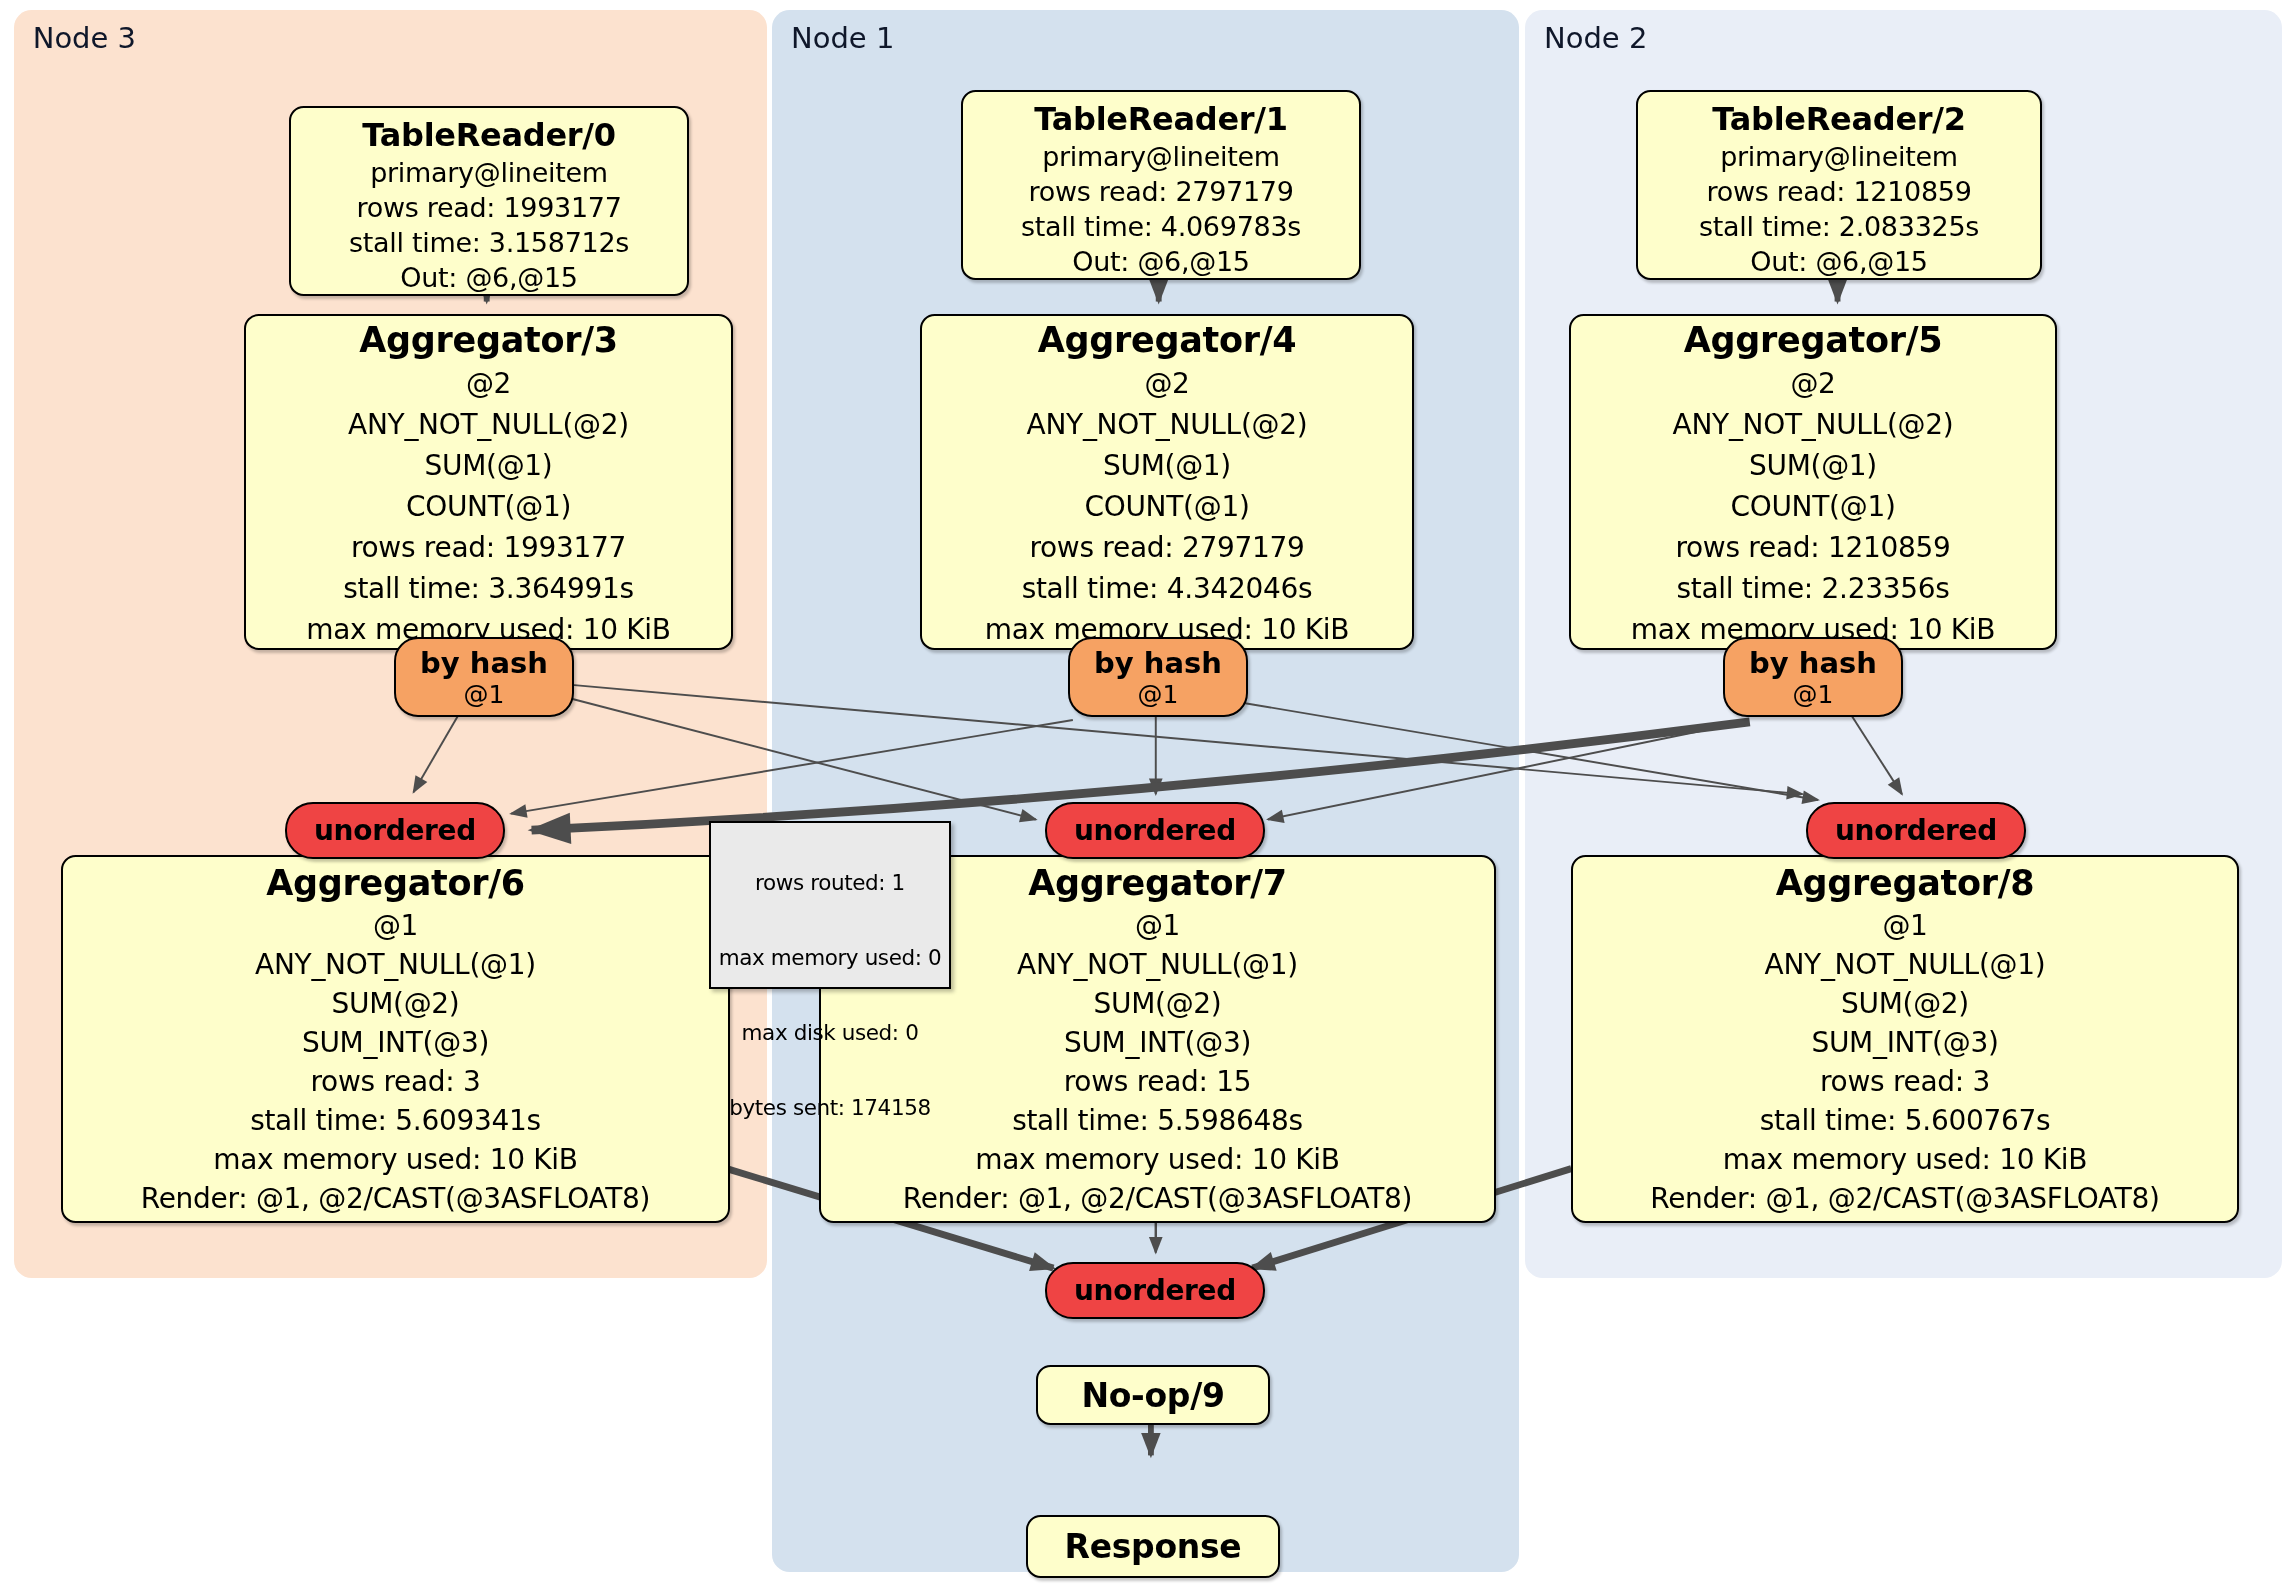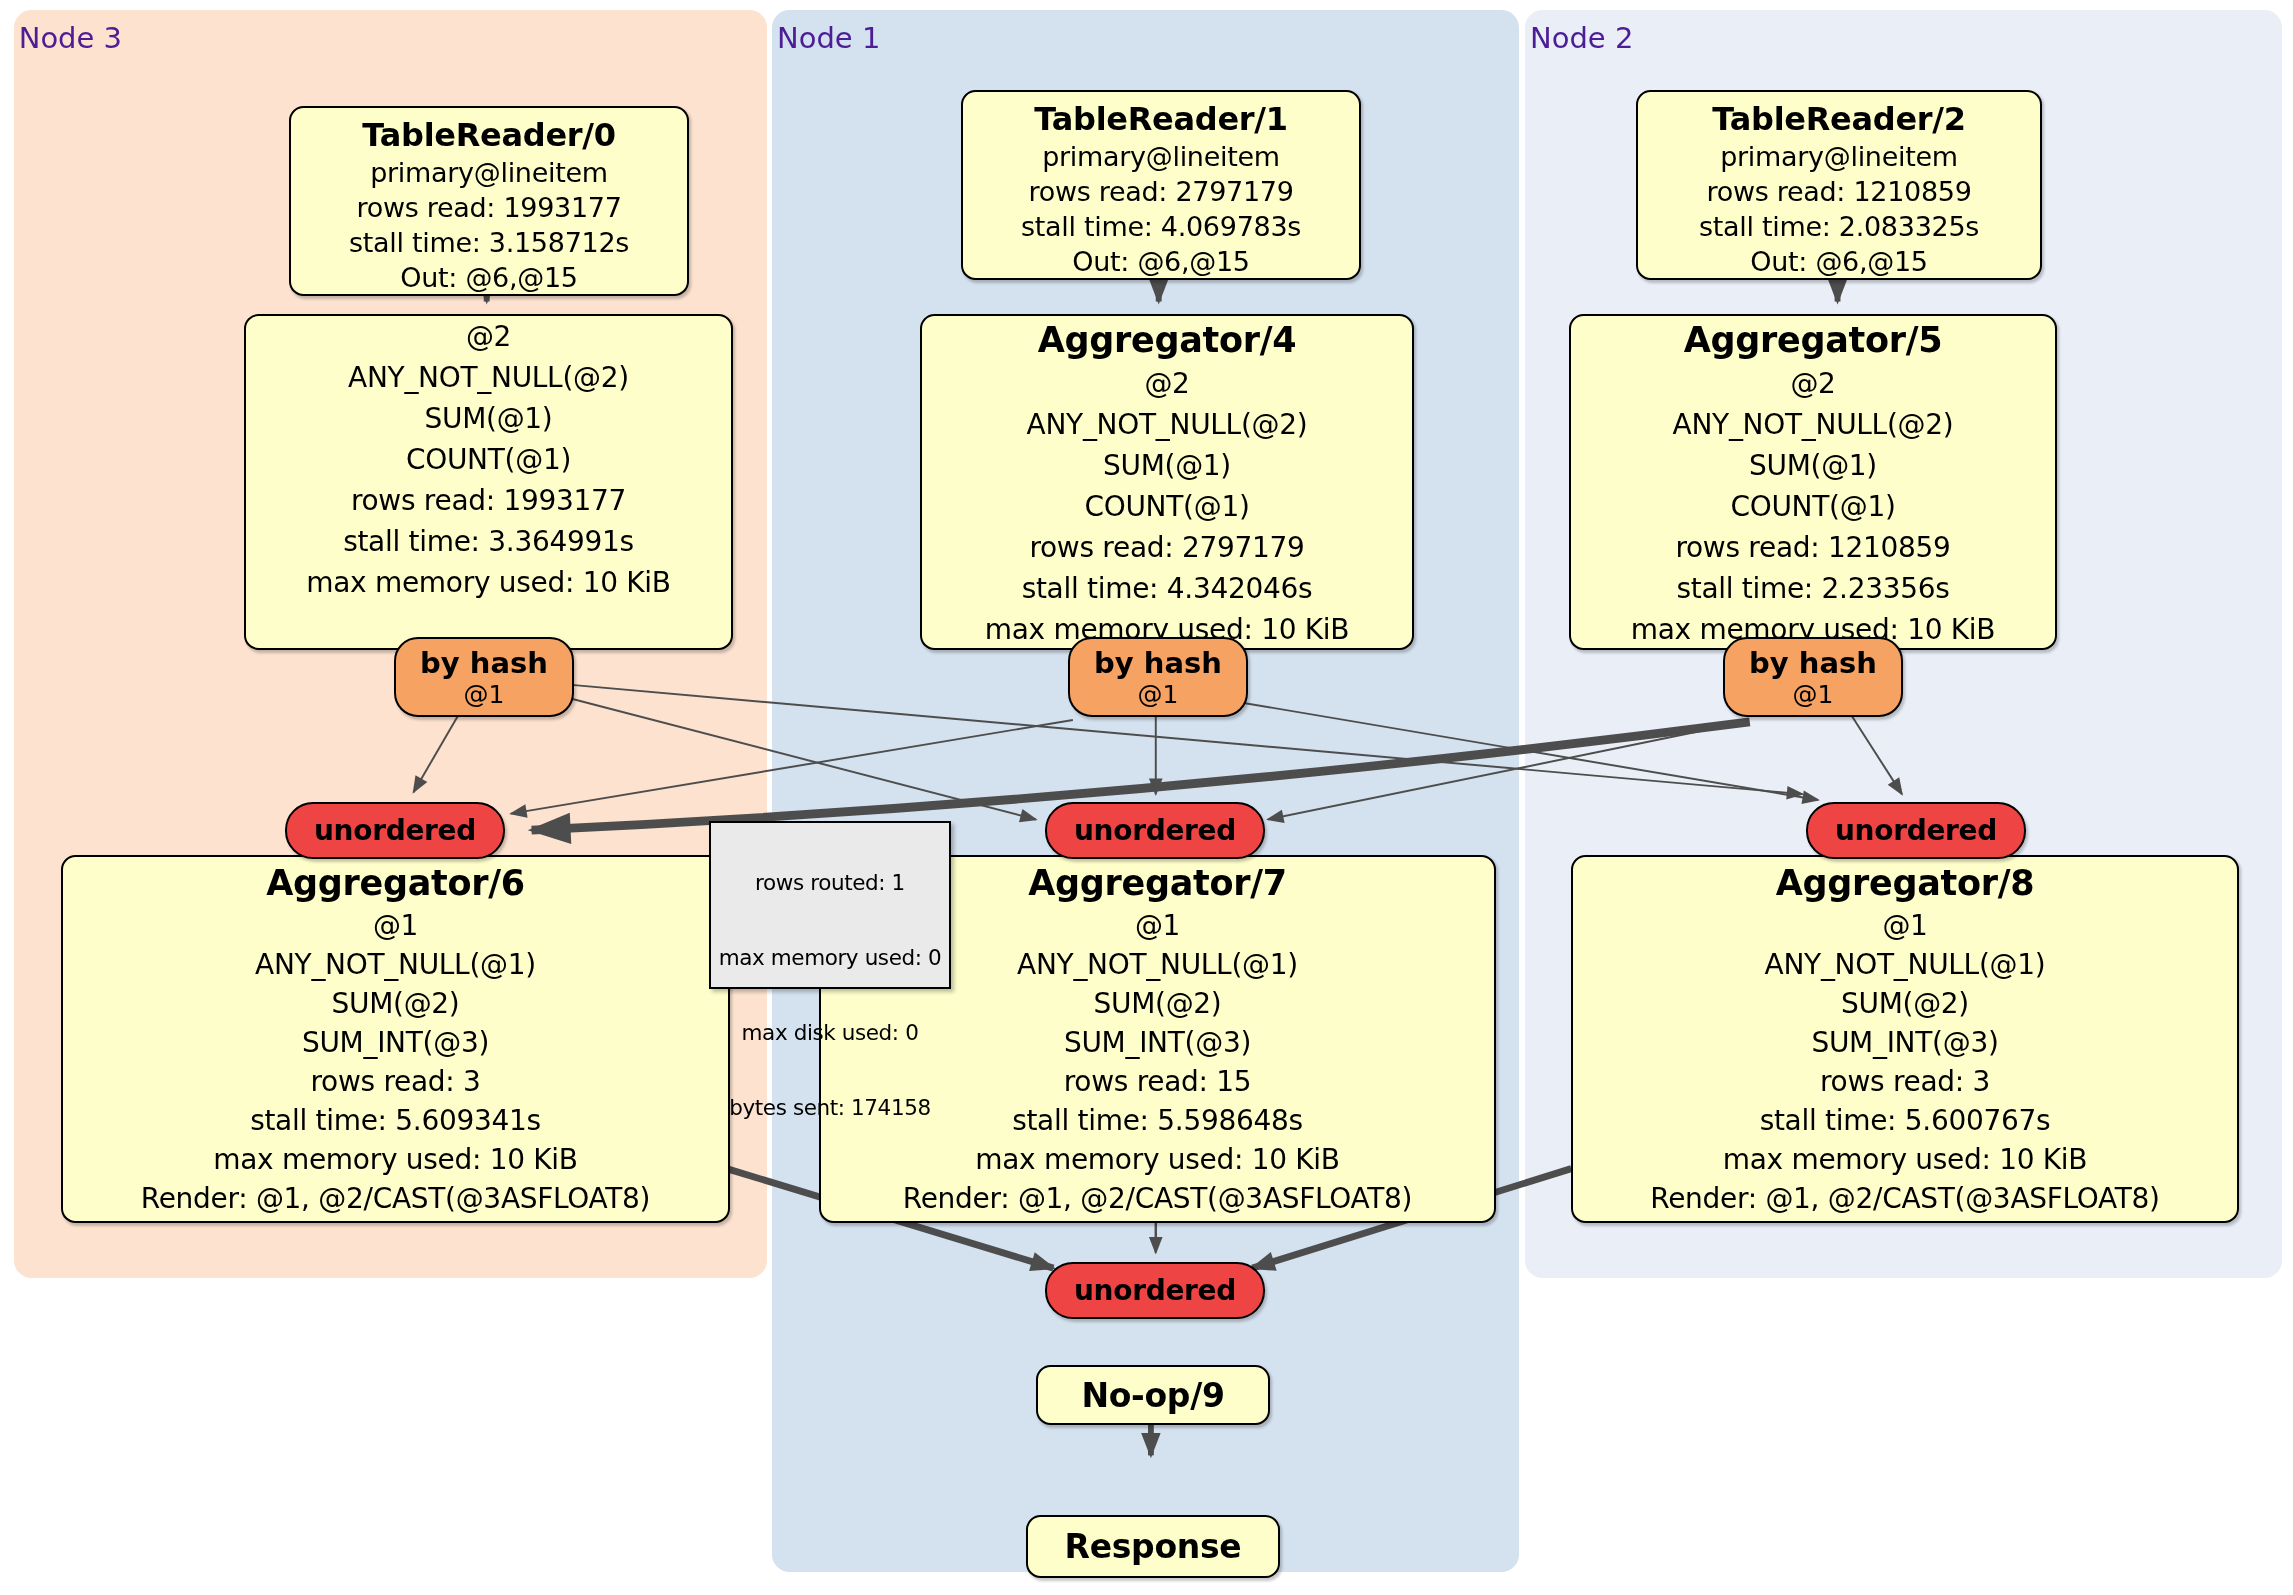--- a/index.html
+++ b/index.html
@@ -5,21 +5,21 @@
   html,body{margin:0;padding:0;background:#ffffff;}
   .canvas{
     position:relative;width:2294px;height:1596px;background:#ffffff;
     font-family:"DejaVu Sans","Liberation Sans",sans-serif;color:#000;
     overflow:hidden;
   }
   .region{position:absolute;border-radius:17.6px;z-index:0;}
   .region-n3{left:13.7px;top:9.8px;width:753px;height:1268px;background:#FCE2CF;}
   .region-n1{left:772px;top:9.8px;width:747px;height:1562px;background:#D4E1EE;}
   .region-n2{left:1525px;top:9.8px;width:757px;height:1268px;background:#E9EEF7;}
-  .region-label{position:absolute;left:5px;top:11.7px;font-size:29px;color:#4c1d95;}
+  .region-label{position:absolute;left:19px;top:11.7px;font-size:29px;color:#0f172a;}
   svg.edges{position:absolute;left:0;top:0;z-index:1;}
   .edge{stroke:#4D4D4D;fill:none;}
   .pbox{
     position:absolute;z-index:2;background:#FEFECB;border:2.4px solid #000;
     border-radius:14.6px;text-align:center;box-shadow:2px 2.9px 2.9px rgba(0,0,0,.22);
     white-space:nowrap;
   }
   .ptitle{font-weight:bold;letter-spacing:-0.3px;}
   .pline{letter-spacing:-0.3px;}
   .box-tr .ptitle{padding-top:7.8px;font-size:32px;height:39px;}
@@ -113,20 +113,21 @@
   </div>
   <div class="pbox box-tr" style="left:1636px;top:90px;width:402px;height:186px">
     <div class="ptitle">TableReader/2</div>
     <div class="pline">primary@lineitem</div>
     <div class="pline">rows read: 1210859</div>
     <div class="pline">stall time: 2.083325s</div>
     <div class="pline">Out: @6,@15</div>
   </div>
 
   <div class="pbox box-ag1" style="left:244px;top:314px;width:485px;height:332px">
+    <div class="ptitle">Aggregator/3</div>
     <div class="pline">@2</div>
     <div class="pline">ANY_NOT_NULL(@2)</div>
     <div class="pline">SUM(@1)</div>
     <div class="pline">COUNT(@1)</div>
     <div class="pline">rows read: 1993177</div>
     <div class="pline">stall time: 3.364991s</div>
     <div class="pline">max memory used: 10 KiB</div>
   </div>
   <div class="pbox box-ag1" style="left:920px;top:314px;width:490px;height:332px">
     <div class="ptitle">Aggregator/4</div>

